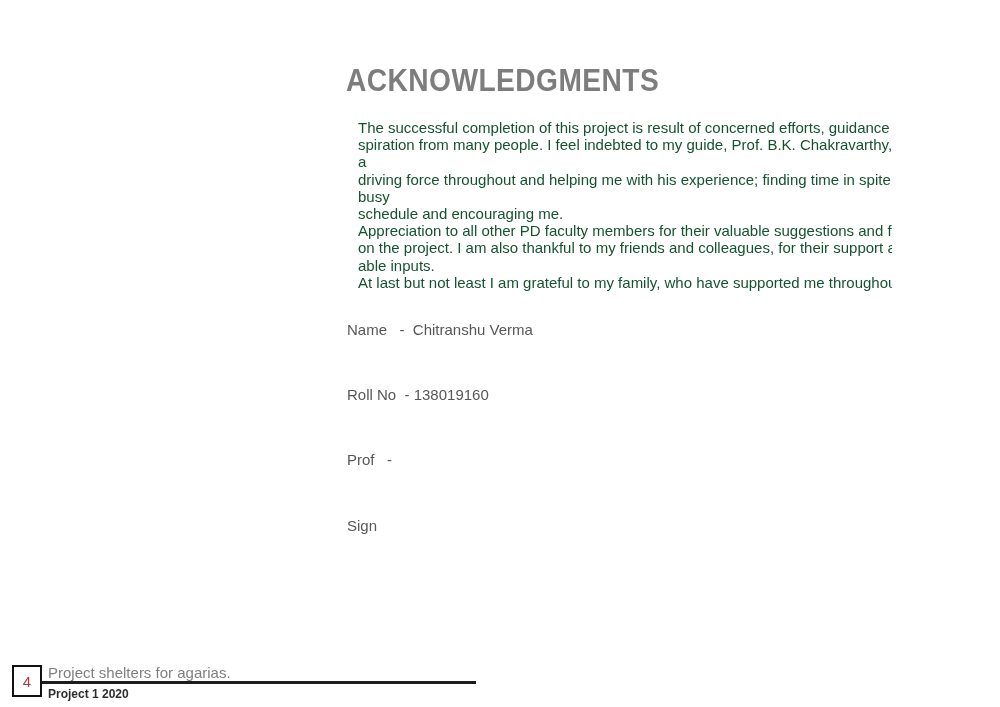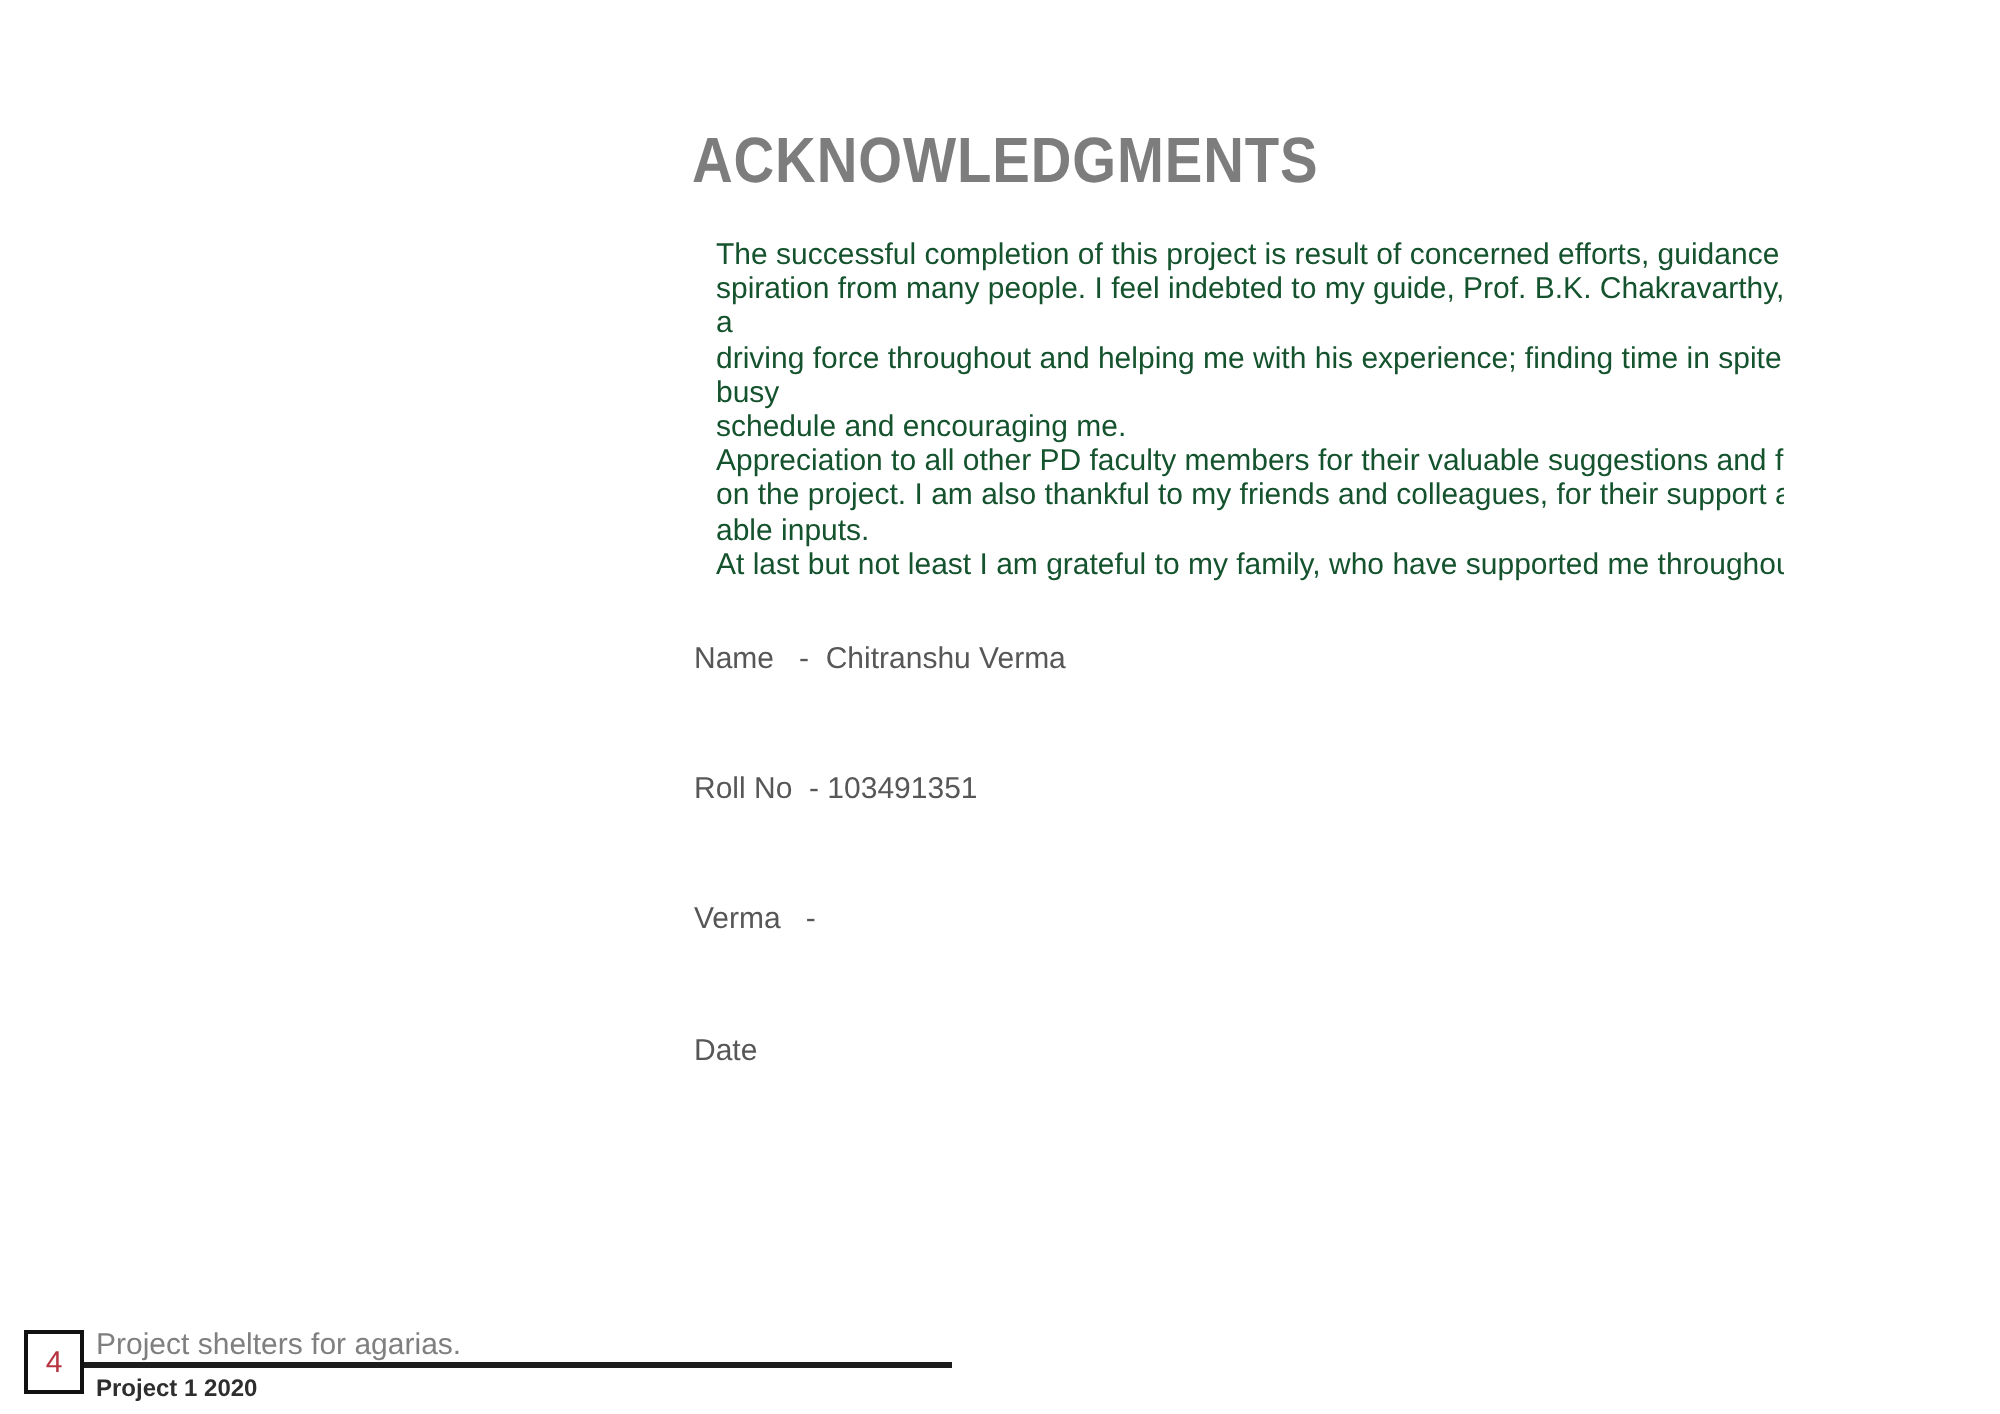--- a/index.html
+++ b/index.html
@@ -101,23 +101,23 @@
 spiration from many people. I feel indebted to my guide, Prof. B.K. Chakravarthy, for being a
 driving force throughout and helping me with his experience; finding time in spite of his busy
 schedule and encouraging me.
 Appreciation to all other PD faculty members for their valuable suggestions and feedbacks
 on the project. I am also thankful to my friends and colleagues, for their support and valu-
 able inputs.
 At last but not least I am grateful to my family, who have supported me throughout.</p>
 
   <div class="sig-block">
     <p class="sig-row">Name   -  Chitranshu Verma</p>
-    <p class="sig-row">Roll No  - 103491351</p>
-    <p class="sig-row">Verma   -</p>
-    <p class="sig-row">Date</p>
+    <p class="sig-row">Roll No  - 138019160</p>
+    <p class="sig-row">Prof   -</p>
+    <p class="sig-row">Sign</p>
   </div>
 
   <div class="page-num-box">
     <span class="page-num">4</span>
   </div>
 
   <div class="footer-title">Project shelters for agarias.</div>
 
   <div class="footer-rule"></div>
 

